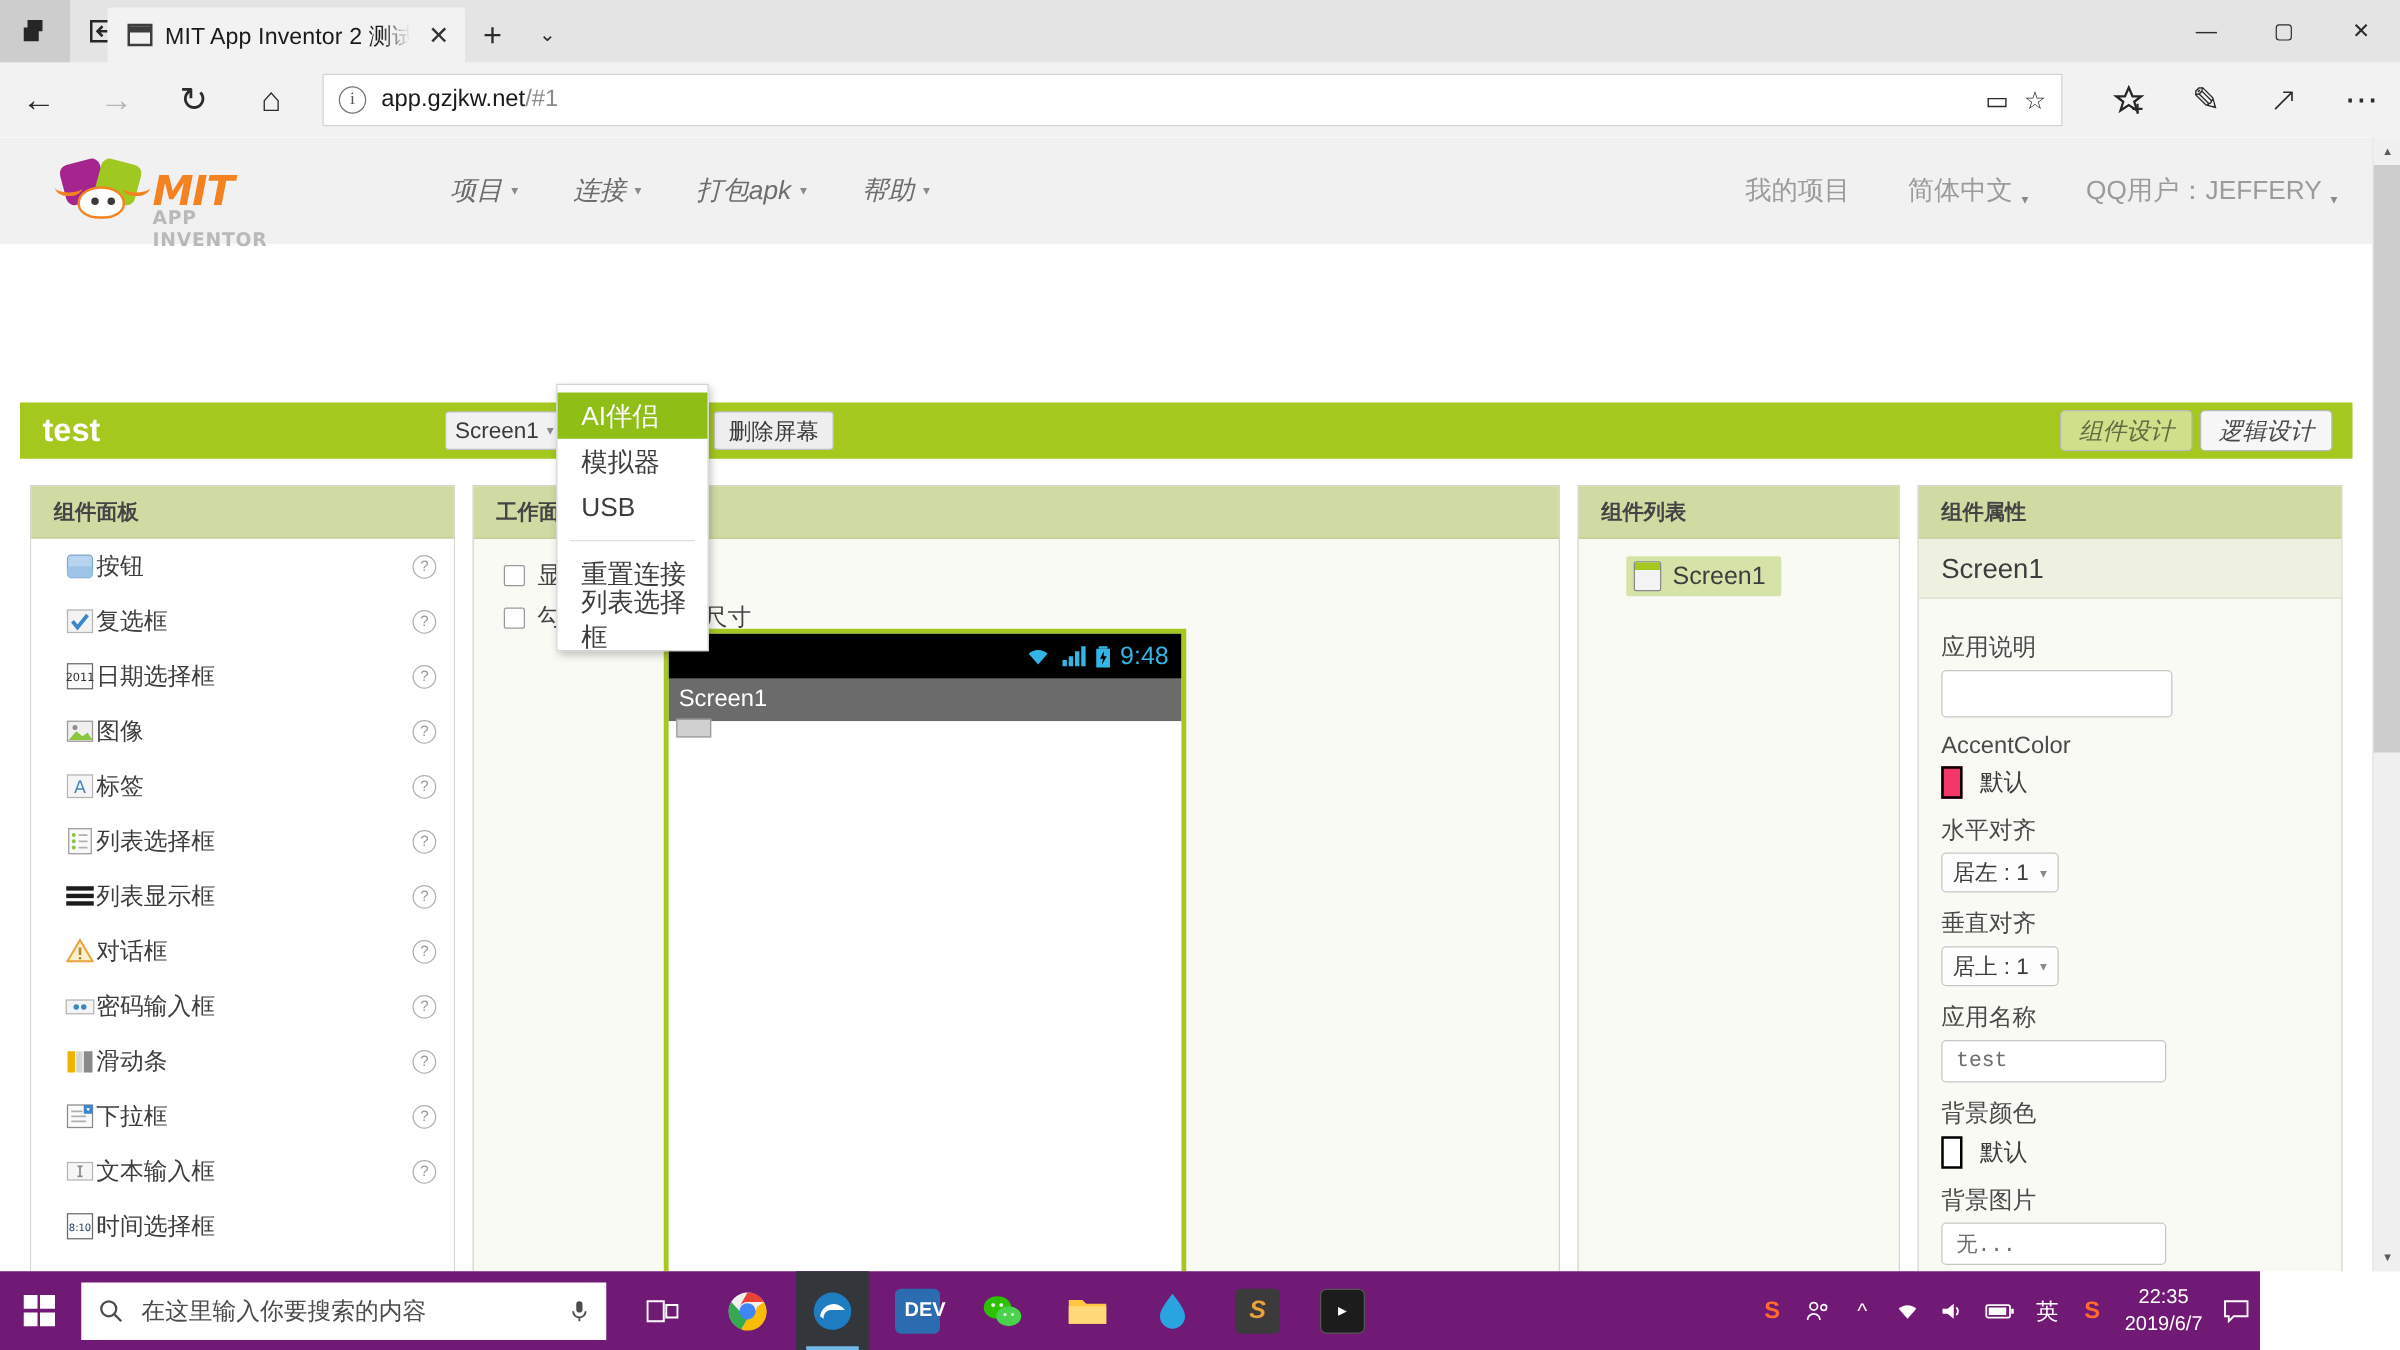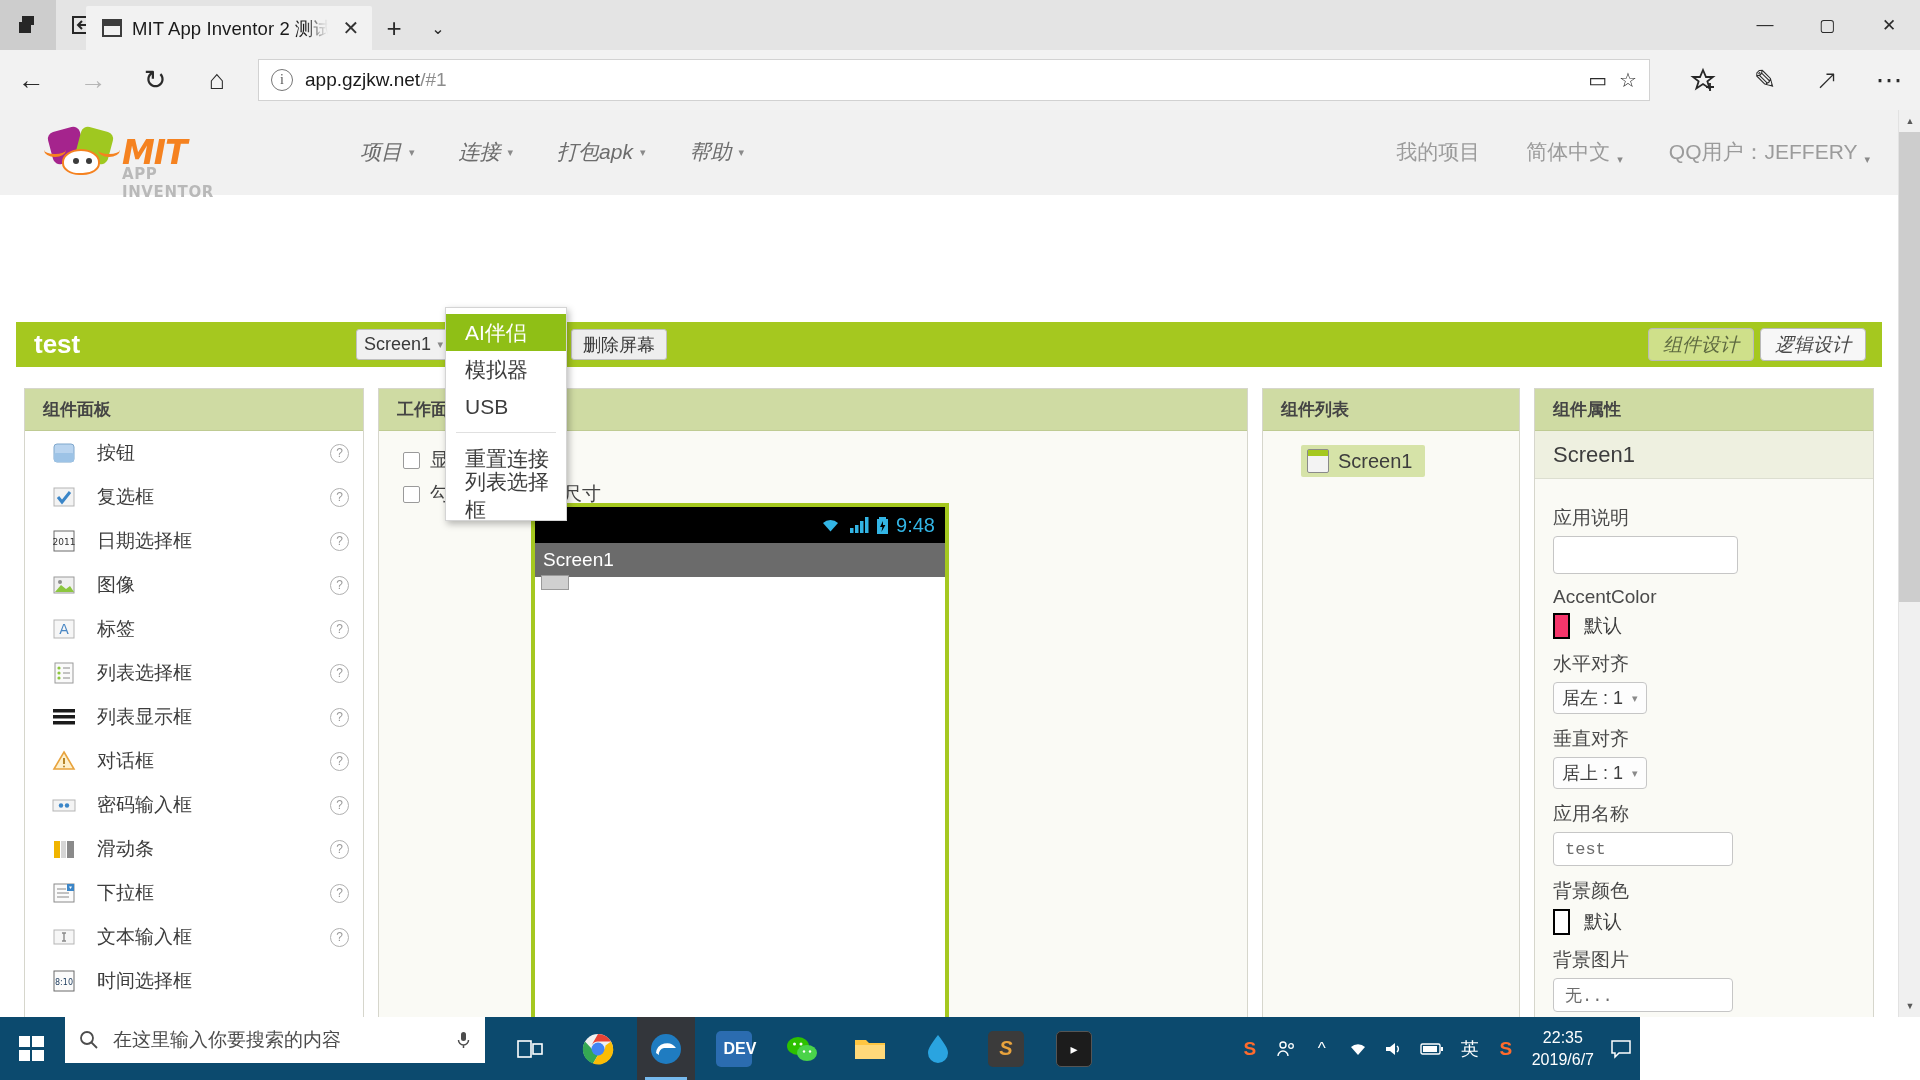--- a/index.html
+++ b/index.html
@@ -113,21 +113,21 @@
   .panel-head {
     height:42px; background:#cfdba3; display:flex; align-items:center; padding-left:18px;
     font-size:17px; font-weight:bold; color:#444444; border-bottom:1px solid #bfcb93;
   }
   .pal { left:8px; width:340px; height:732px; }
   .pal-sec {
     height:48px; background:#eef0e0; display:flex; align-items:center; padding-left:26px;
     font-size:21px; font-weight:bold; color:#3d3d3d; border-bottom:1px solid #dcded0;
   }
   .pal-list { background:#ffffff; height:600px; }
-  .pal-item { height:44px; display:flex; align-items:center; padding:0 14px 0 26px; gap:20px; }
+  .pal-item { height:44px; display:flex; align-items:center; padding:0 14px 0 26px; }
   .pal-icon { width:26px; height:26px; flex:0 0 auto; position:relative; }
   .pal-label { flex:1 1 auto; font-size:19px; color:#3d3d3d; }
   .pal-help { width:19px;height:19px;border:1.3px solid #b0b0b0;border-radius:50%;display:flex;align-items:center;justify-content:center;font-size:12px;color:#9a9a9a;flex:0 0 auto;}
 
   .viewer { left:362px; width:870px; height:732px; }
   .viewer-body { padding:16px 0 0 24px; position:relative; height:688px; }
   .chk-row { display:flex; align-items:center; gap:10px; margin-bottom:8px; font-size:19px; color:#444; }
   .chk-box { width:17px; height:17px; border:1px solid #9a9a9a; background:#fff; border-radius:2px; flex:0 0 auto;}
   .phone {
     position:absolute; left:152px; top:72px; width:418px; height:616px;
@@ -150,21 +150,21 @@
   .props { left:1518px; width:340px; height:732px; }
   .props-sub { height:48px; background:#eef0e0; display:flex; align-items:center; padding-left:18px; font-size:22px; color:#3d3d3d; border-bottom:1px solid #dcded0;}
   .props-body { padding: 14px 18px 0 18px; }
   .prop-label { font-size:19px; color:#4a4a4a; margin-top:12px; margin-bottom:5px; }
   .prop-input { width:185px; height:34px; background:#ffffff; border:1px solid #c6c6c6; border-radius:4px; font-size:17px; color:#6d6d6d; display:flex; align-items:center; padding:0 11px; font-family:"Liberation Mono", monospace;}
   .prop-select { height:32px; border:1px solid #c6c6c6; border-radius:4px; background:#fdfdfd; display:inline-flex; align-items:center; gap:9px; padding:0 8px; font-size:18px; color:#3d3d3d;}
   .color-row { display:flex; align-items:center; gap:14px; margin-top:2px; }
   .swatch { width:17px; height:26px; border:2px solid #000; }
 
   
-  .taskbar { position:absolute; bottom:0; left:0; width:1640px; height:63px; background:#0c4a6e; display:flex; }
+  .taskbar { position:absolute; bottom:0; left:0; width:1808px; height:63px; background:#701a75; display:flex; align-items:center; }
   .start { width:62px;height:63px;display:flex;align-items:center;justify-content:center;}
   .win-logo { width:25px;height:25px;display:grid;grid-template-columns:1fr 1fr;grid-template-rows:1fr 1fr;gap:2.5px;}
   .win-logo div { background:#ffffff; }
   .tb-search {
     width:420px; height:46px; background:#ffffff; display:flex; align-items:center; gap:14px; padding:0 14px; margin-left:3px;
   }
   .tb-search .txt { font-size:19px; color:#4c4c4c; flex:1 1 auto;}
   .tb-icons { display:flex; align-items:center; gap:10px; margin-left:16px;}
   .tb-app { width:58px;height:63px;display:flex;align-items:center;justify-content:center;position:relative;}
   .tb-app .sq { width:36px;height:36px;border-radius:5px;display:flex;align-items:center;justify-content:center;font-size:15px;font-weight:bold;color:#fff;}

